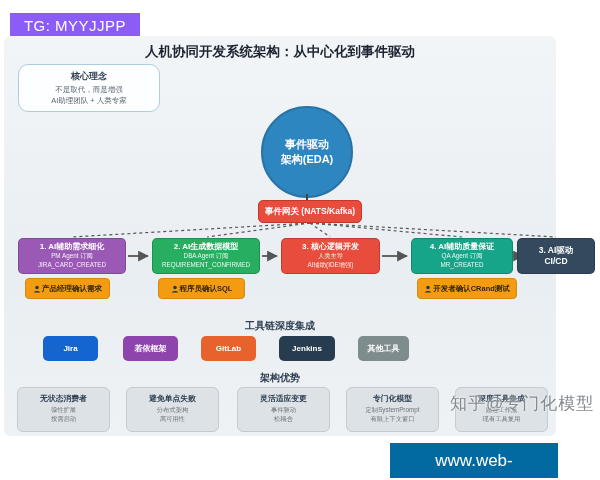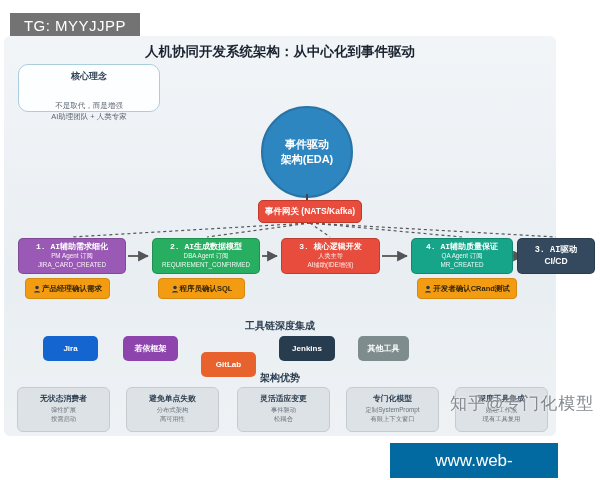--- a/index.html
+++ b/index.html
@@ -1,44 +1,44 @@
 <!DOCTYPE html>
 <html><head>
 <meta charset="utf-8">
 <style>
   html,body{margin:0;padding:0;}
   body{width:600px;height:480px;background:#ffffff;font-family:"Liberation Sans","DejaVu Sans",sans-serif;position:relative;overflow:hidden;}
   .canvas{position:absolute;left:0;top:0;width:600px;height:480px;}
 
   
-  .tg-bar{position:absolute;left:10px;top:13px;width:130px;height:26px;background:#737373;color:#fff;
+  .tg-bar{position:absolute;left:10px;top:13px;width:130px;height:26px;background:#8b5cf6;color:#fff;
     font-size:15px;line-height:26px;text-align:center;letter-spacing:.5px;}
 
   
   .board{position:absolute;left:4px;top:36px;width:552px;height:400px;border-radius:6px;
     background:linear-gradient(180deg,#f2f5f8 0%,#e9eef2 60%,#eef2f5 100%);}
   .board-title{position:absolute;left:0;top:7px;width:100%;text-align:center;font-size:13.5px;font-weight:bold;color:#1b2430;}
 
   .concept{position:absolute;left:14px;top:28px;width:142px;height:48px;background:#fdfeff;
     border:1px solid #a9cede;border-radius:10px;text-align:center;padding-top:5px;box-sizing:border-box;}
-  .concept .t{font-size:9px;font-weight:bold;color:#2c3e50;margin-bottom:18px;text-align:center;}
+  .concept .t{font-size:9px;font-weight:bold;color:#2c3e50;margin-bottom:2px;text-align:center;}
   .concept .s{font-size:7.5px;color:#5a6570;line-height:1.45;}
 
   .core-circle{position:absolute;left:257px;top:70px;width:92px;height:92px;border-radius:50%;
     background:#2e86c1;border:2px solid #2874a6;box-sizing:border-box;color:#fff;text-align:center;
     display:flex;flex-direction:column;justify-content:center;font-weight:bold;font-size:11px;line-height:1.35;}
 
   .gateway{position:absolute;left:254px;top:164px;width:104px;height:23px;background:#e74c3c;border:1.5px solid #c0392b;
     border-radius:5px;color:#fff;font-weight:bold;font-size:8.5px;text-align:center;line-height:21px;box-sizing:border-box;z-index:2;}
 
   svg.wires{position:absolute;left:0;top:0;width:592px;height:400px;z-index:1;}
 
   .step{position:absolute;top:202px;height:36px;border-radius:5px;color:#fff;text-align:center;box-sizing:border-box;
     padding-top:3px;z-index:2;border:1px solid rgba(0,0,0,.18);}
-  .step .t{font-size:8px;font-weight:bold;line-height:1.3;font-family:Liberation Mono, monospace;}
+  .step .t{font-size:8px;font-weight:bold;line-height:1.3;}
   .step .s{font-size:6.3px;opacity:.92;line-height:1.3;}
   .step1{left:14px;width:108px;background:#9b59b6;}
   .step2{left:148px;width:108px;background:#27ae60;}
   .step3{left:277px;width:99px;background:#e74c3c;}
   .step4{left:407px;width:102px;background:#17a589;}
   .step5{left:513px;width:78px;background:#34495e;padding-top:6px;}
   .step5 .t{font-size:8.5px;}
   .step5 .s{font-size:8.5px;font-weight:bold;opacity:1;}
 
   .confirm{position:absolute;top:242px;height:21px;background:#f39c12;border:1px solid #d68910;border-radius:4px;
@@ -48,21 +48,21 @@
   .confirm2{left:154px;width:87px;}
   .confirm3{left:413px;width:100px;}
   .person{width:8px;height:8px;flex:0 0 auto;}
 
   .section-title{position:absolute;left:0;width:100%;text-align:center;font-size:10px;font-weight:bold;color:#2c3e50;}
   .tools-title{top:283px;}
   .tool{position:absolute;top:300px;height:25px;border-radius:5px;color:#fff;font-size:8px;font-weight:bold;
     text-align:center;line-height:25px;z-index:2;}
   .tool1{left:39px;width:55px;background:#1565d1;}
   .tool2{left:119px;width:55px;background:#8e44ad;}
-  .tool3{left:197px;width:55px;background:#e8622d;margin-top:16px;}
+  .tool3{left:197px;width:55px;background:#e8622d;}
   .tool4{left:275px;width:56px;background:#273c4e;}
   .tool5{left:354px;width:51px;background:#7f8c8d;}
 
   .adv-title{top:335px;}
   .adv{position:absolute;top:351px;height:45px;width:93px;background:#dde2e6;border:1px solid #c6cbd0;border-radius:6px;
     text-align:center;box-sizing:border-box;padding-top:5px;z-index:2;}
   .adv .t{font-size:7.8px;font-weight:bold;color:#2c3e50;margin-bottom:2px;}
   .adv .s{font-size:6.3px;color:#6b747c;line-height:1.4;}
   .adv1{left:13px;} .adv2{left:122px;} .adv3{left:233px;} .adv4{left:342px;} .adv5{left:451px;}
 

